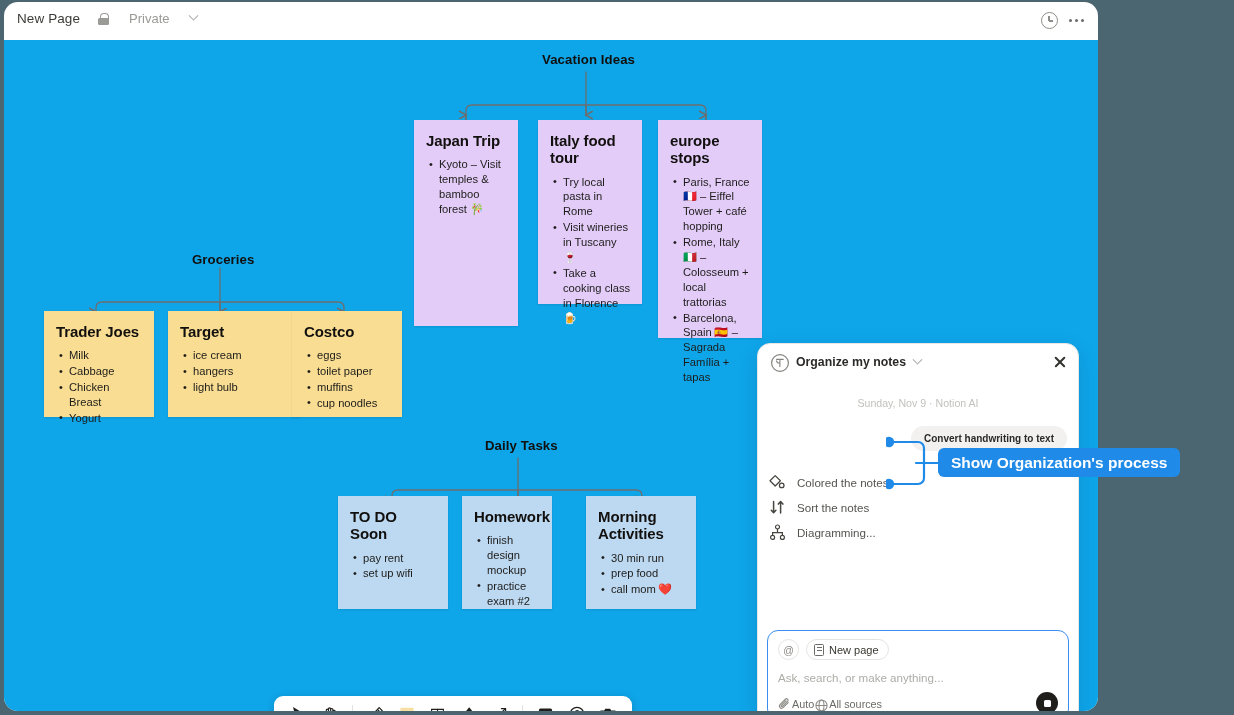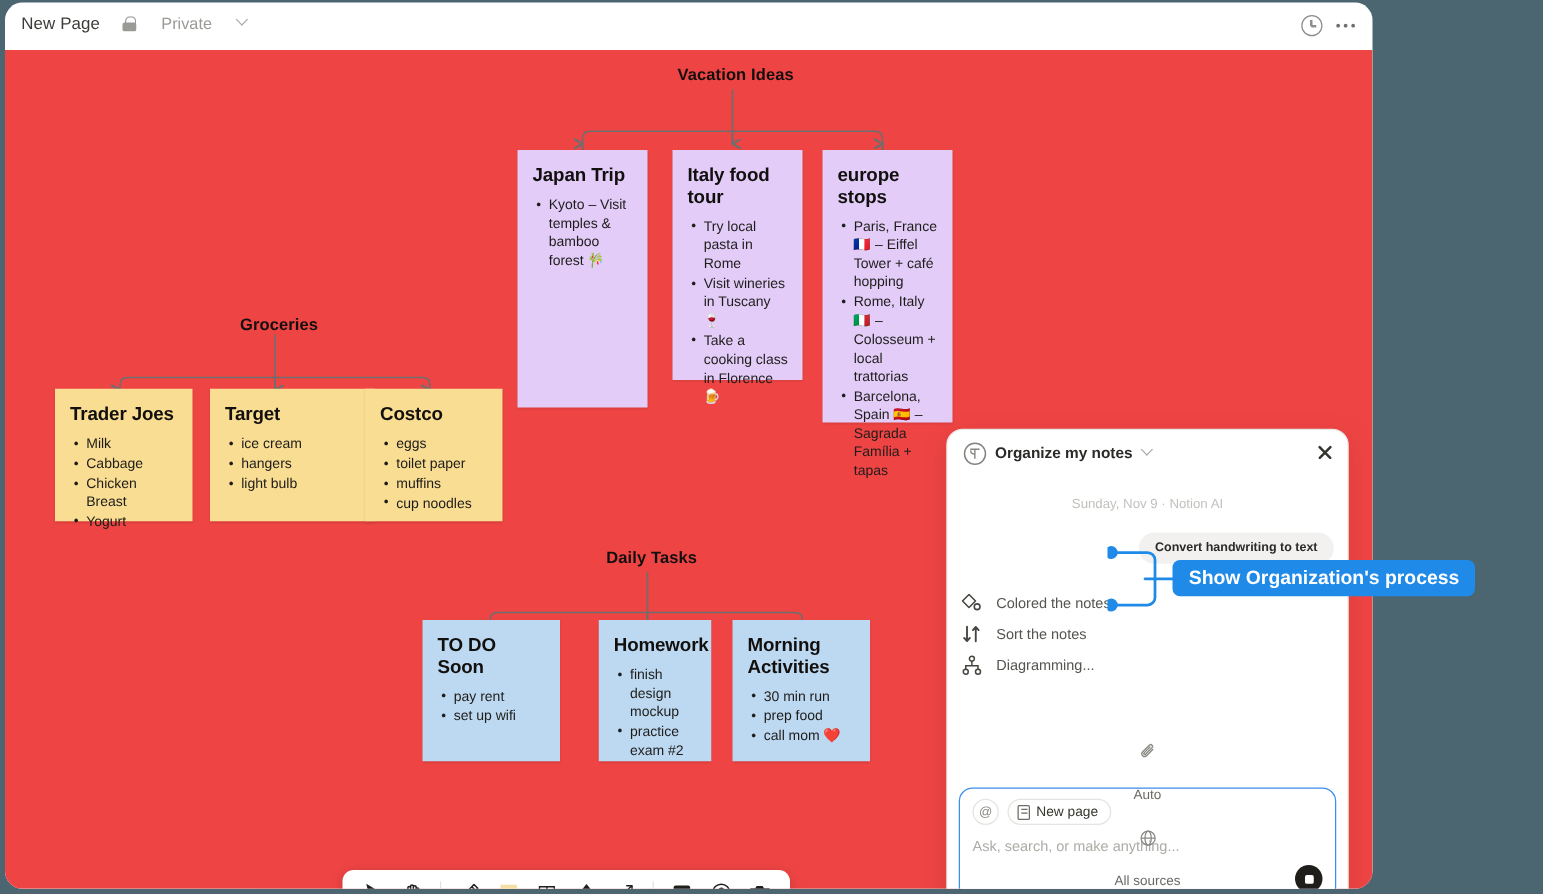--- a/index.html
+++ b/index.html
@@ -67,21 +67,21 @@
     width: 1.4px; height: 5px; background: #8d8d89;
   }
   .clock-ico::after {
     content: ""; position: absolute; left: 7px; top: 7.2px;
     width: 4px; height: 1.4px; background: #8d8d89;
   }
   .dots-ico { display: flex; gap: 2.6px; }
   .dots-ico i { width: 3.2px; height: 3.2px; border-radius: 50%; background: #6d6d69; display: block; }
 
   
-  .canvas { position: absolute; left: 0; top: 38px; width: 100%; bottom: 0; background: #ef4444; }
+  .canvas { position: absolute; left: 0; top: 38px; width: 100%; bottom: 0; background: #0ea5e9; }
 
   
   .node-title {
     position: absolute; font-size: 13.2px; font-weight: bold; color: #12100e;
     white-space: nowrap; letter-spacing: .1px;
   }
   .card {
     position: absolute;
     padding: 12px 11px 12px 12px;
     box-shadow: 0 1px 2px rgba(0,0,0,.10);
@@ -183,21 +183,21 @@
   .doc-ico::before {
     content: ""; position: absolute; left: 1.6px; top: 2.4px;
     width: 5px; height: 1px; background: #6c6b66;
     box-shadow: 0 3px 0 #6c6b66;
   }
   .comp-placeholder {
     margin-top: 11px; font-size: 11.6px; color: #adaca7;
   }
   .comp-footer {
     position: absolute; left: 10px; right: 10px; bottom: 8px;
-    display: flex; align-items: center; gap: 22px; flex-direction: column;
+    display: flex; align-items: center; gap: 1px;
   }
   .clip-ico { width: 13px; height: 14px; flex: none; }
   .comp-foot-label { font-size: 10.8px; color: #6b6a65; }
   .globe-ico { width: 13px; height: 13px; flex: none; }
   .send-btn {
     position: absolute; right: 0; bottom: -3px;
     width: 22px; height: 22px; border-radius: 50%; background: #1f1e1b;
     display: flex; align-items: center; justify-content: center;
   }
   .send-btn i { width: 7px; height: 7px; background: #fff; border-radius: 1.5px; display: block; }
@@ -347,21 +347,21 @@
       <div class="node-title" style="left:481px; top:398px;">Daily Tasks</div>
 
       <div class="card blue" style="left:334px; top:456px; width:110px; height:113px;">
         <h3>TO DO Soon</h3>
         <ul>
           <li>pay rent</li>
           <li>set up wifi</li>
         </ul>
       </div>
 
-      <div class="card blue" style="left:458px; top:456px; width:90px; height:113px;margin-left:17px;">
+      <div class="card blue" style="left:458px; top:456px; width:90px; height:113px;">
         <h3>Homework</h3>
         <ul>
           <li>finish design mockup</li>
           <li>practice exam #2</li>
         </ul>
       </div>
 
       <div class="card blue" style="left:582px; top:456px; width:110px; height:113px;">
         <h3>Morning Activities</h3>
         <ul>

